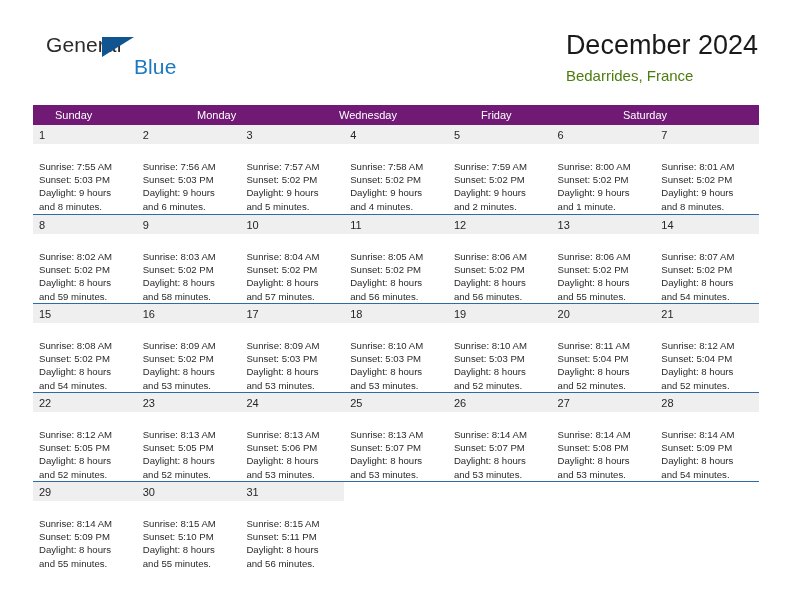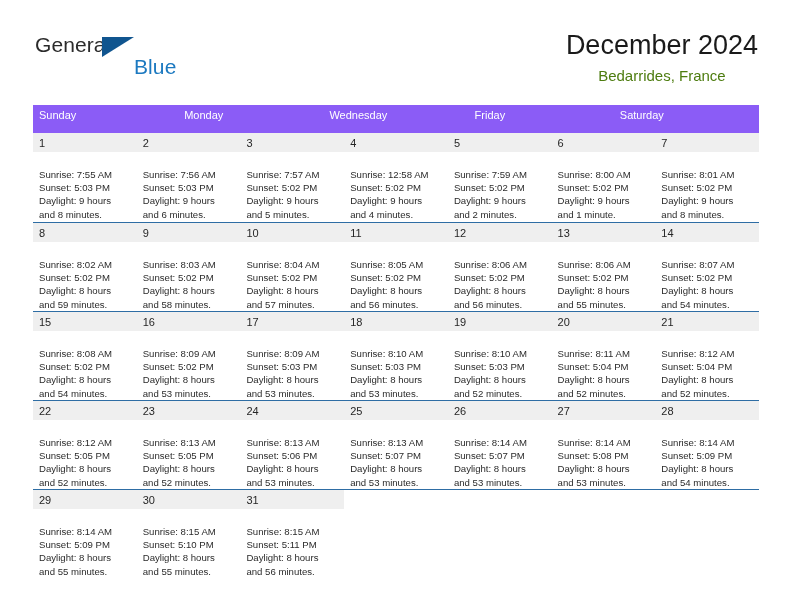--- a/index.html
+++ b/index.html
@@ -29,21 +29,21 @@
   }
   .logo {
     position: absolute;
     left: 34px;
     top: 33px;
     width: 180px;
     height: 50px;
   }
   .logo-general {
     position: absolute;
-    left: 1px;
+    left: 12px;
     top: 0;
     font-size: 21px;
     color: #2b2b2b;
     letter-spacing: 0.1px;
     font-family: "Liberation Sans", sans-serif;
   }
   .logo-blue {
     position: absolute;
     left: 54px;
     top: 22px;
@@ -59,21 +59,21 @@
     top: 4px;
     width: 0;
     height: 0;
     border-left: 32px solid #10558f;
     border-bottom: 20px solid transparent;
   }
   .title-block {
     position: absolute;
     right: 34px;
     top: 28px;
-    text-align: center;
+    text-align: left;
   }
   .cal-title {
     font-size: 27px;
     color: #1a1a1a;
     line-height: 34px;
     white-space: nowrap;
   }
   .cal-subtitle {
     font-size: 15px;
     color: #4d7c0f;
@@ -84,22 +84,23 @@
 
   
   .calendar {
     position: absolute;
     left: 33px;
     top: 105px;
     width: 726px;
   }
   .weekday-header {
     display: flex;
-    background: #8b5cf6;
-    height: 28px;
+    background: #701a75;
+    height: 20px;
+    padding-left: 16px;
   }
   .weekday-cell {
     flex: 1 1 0;
     color: #ffffff;
     font-size: 11px;
     line-height: 20px;
     padding-left: 6px;
     box-sizing: border-box;
     white-space: nowrap;
     overflow: hidden;
@@ -196,21 +197,21 @@
             <div class="day-body">
               <div class="day-line">Sunrise: 7:57 AM</div>
               <div class="day-line">Sunset: 5:02 PM</div>
               <div class="day-line">Daylight: 9 hours</div>
               <div class="day-line">and 5 minutes.</div>
             </div>
           </div>
           <div class="day-cell">
             <div class="daynum-bar"><span class="daynum">4</span></div>
             <div class="day-body">
-              <div class="day-line">Sunrise: 12:58 AM</div>
+              <div class="day-line">Sunrise: 7:58 AM</div>
               <div class="day-line">Sunset: 5:02 PM</div>
               <div class="day-line">Daylight: 9 hours</div>
               <div class="day-line">and 4 minutes.</div>
             </div>
           </div>
           <div class="day-cell">
             <div class="daynum-bar"><span class="daynum">5</span></div>
             <div class="day-body">
               <div class="day-line">Sunrise: 7:59 AM</div>
               <div class="day-line">Sunset: 5:02 PM</div>

